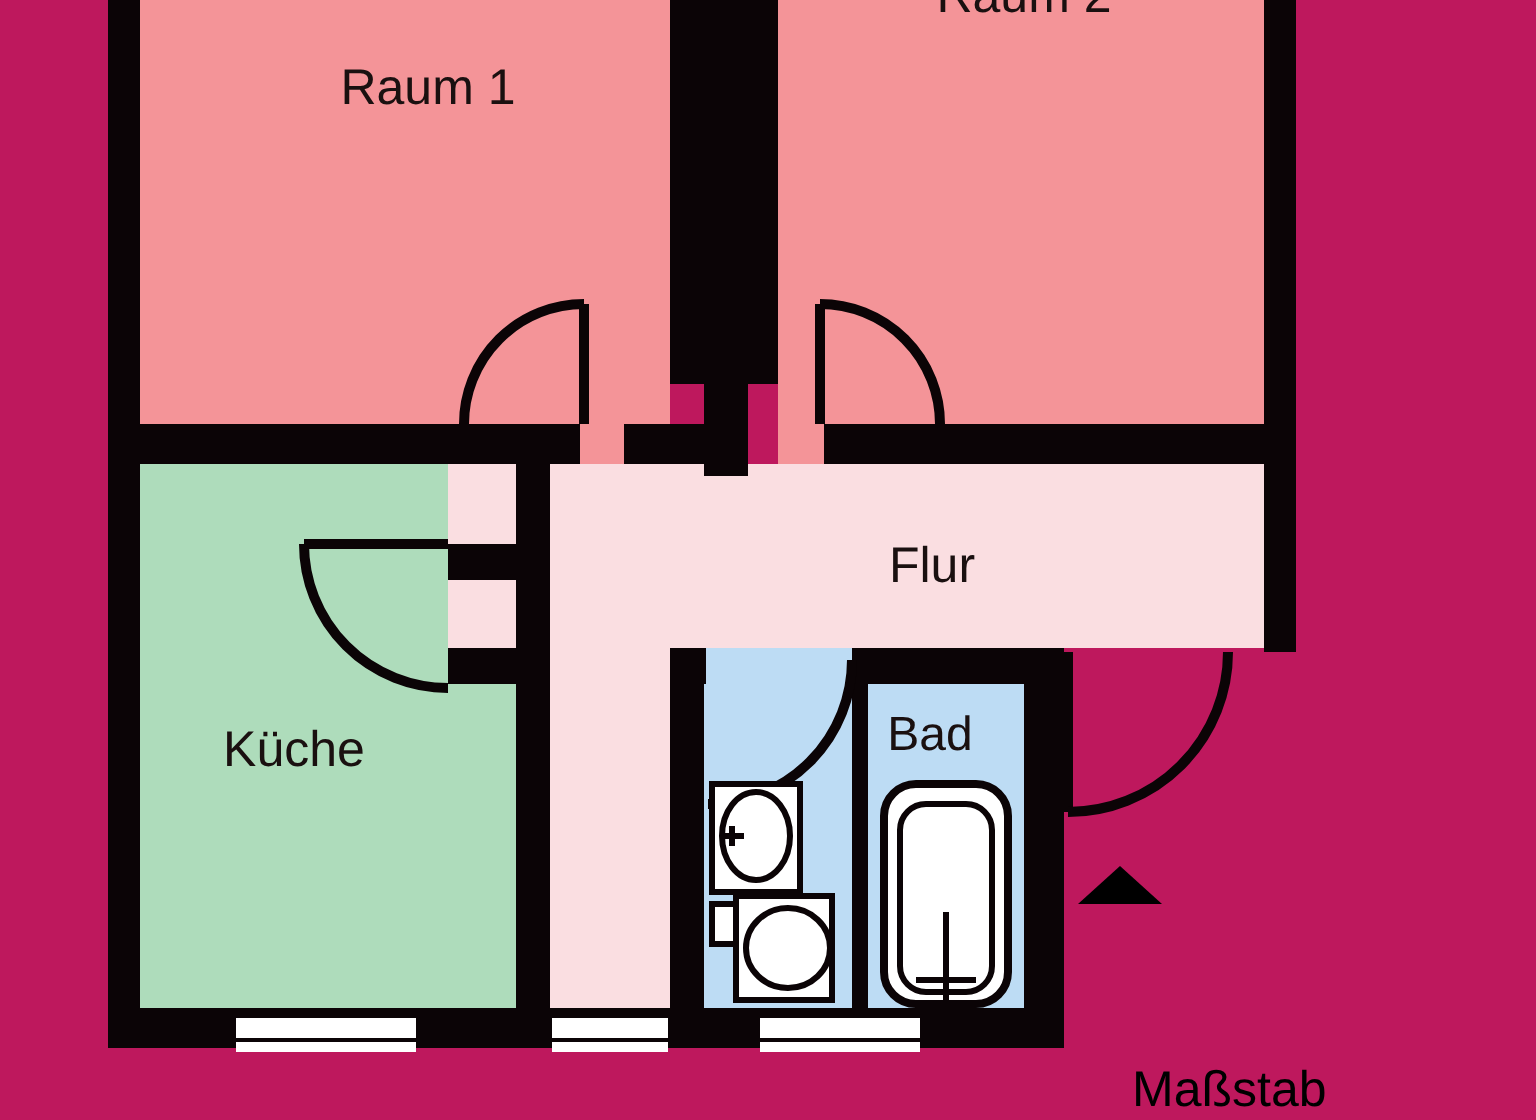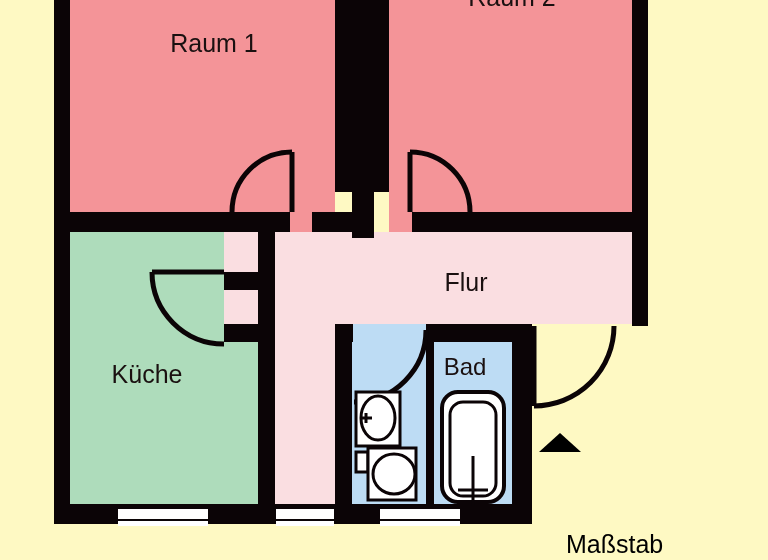--- a/index.html
+++ b/index.html
@@ -10,21 +10,21 @@
   body {
     width: 768px;
     height: 560px;
     overflow: hidden;
     font-family: "Liberation Sans", sans-serif;
   }
   #plan-root {
     position: relative;
     width: 768px;
     height: 560px;
-    background: #fef9c3;
+    background: #be185d;
   }
   #floorplan-svg {
     position: absolute;
     top: 0;
     left: 0;
     width: 768px;
     height: 560px;
     display: block;
   }
   .room-label {

